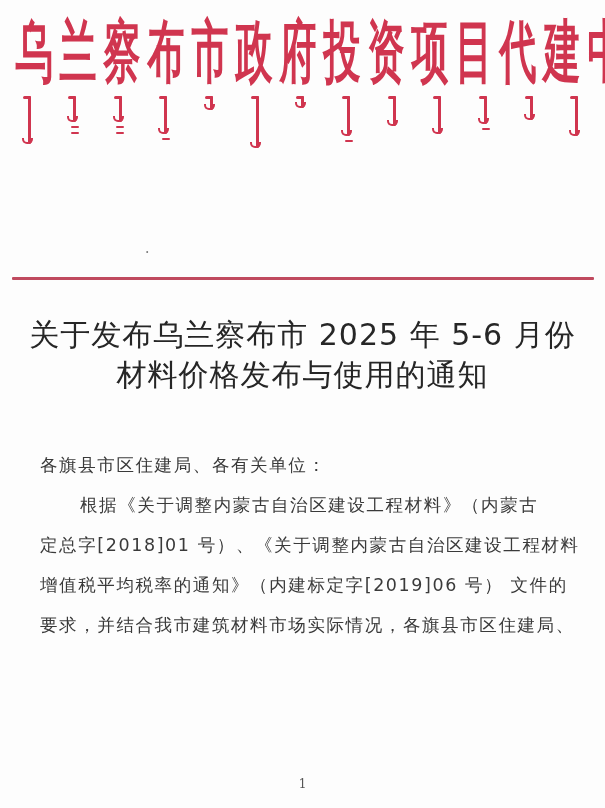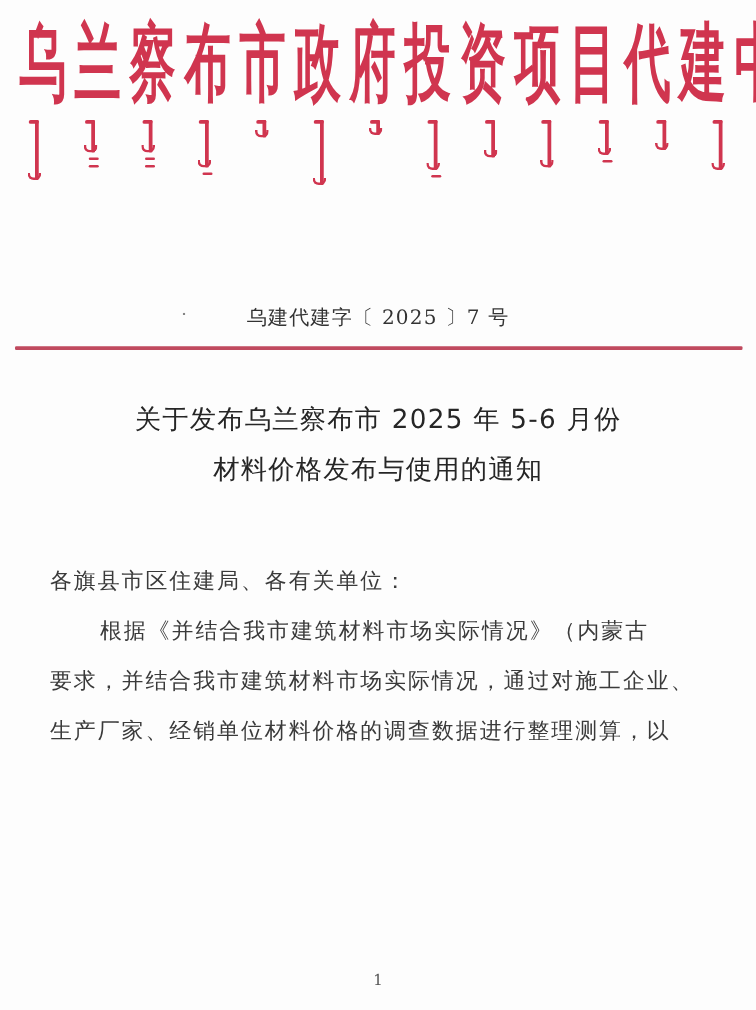--- a/index.html
+++ b/index.html
@@ -118,21 +118,21 @@
       background: #c04a5f;
       border-radius: 1px;
     }
     
     .title {
       position: absolute;
       top: 315px;
       left: 0;
       width: 605px;
       text-align: center;
-      font-size: 21px;
+      font-size: 30px;
       line-height: 40px;
       color: #262626;
       font-family: "DejaVu Sans", "Liberation Sans", sans-serif;
     }
     .title div {
       letter-spacing: 1px;
     }
     
     .body-text {
       position: absolute;
@@ -229,32 +229,32 @@
     <div class="mongol-word">
         <div class="mongol-stem" style="height:24px"></div>
       </div>
     <div class="mongol-word">
         <div class="mongol-stem" style="height:40px"></div>
       </div>
   </div>
 
   <div class="doc-number">
     <span class="dot">·</span>
-    <span>乌建代建字〔 2025 〕7 号</span>
   </div>
 
   <div class="red-rule"></div>
 
   <div class="title">
     <div>关于发布乌兰察布市 2025 年 5-6 月份</div>
     <div>材料价格发布与使用的通知</div>
   </div>
 
   <div class="body-text">
     <div class="line">各旗县市区住建局、各有关单位：</div>
-    <div class="line indent">根据《并结合我市建筑材料市场实际情况》（内蒙古</div>
-    <div class="line">要求，并结合我市建筑材料市场实际情况，通过对施工企业、</div>
-    <div class="line">生产厂家、经销单位材料价格的调查数据进行整理测算，以</div>
+    <div class="line indent">根据《关于调整内蒙古自治区建设工程材料》（内蒙古</div>
+    <div class="line">定总字[2018]01 号）、《关于调整内蒙古自治区建设工程材料</div>
+    <div class="line">增值税平均税率的通知》（内建标定字[2019]06 号） 文件的</div>
+    <div class="line">要求，并结合我市建筑材料市场实际情况，各旗县市区住建局、</div>
   </div>
 
   <div class="page-number">1</div>
 
 </div>
 
 </body></html>

